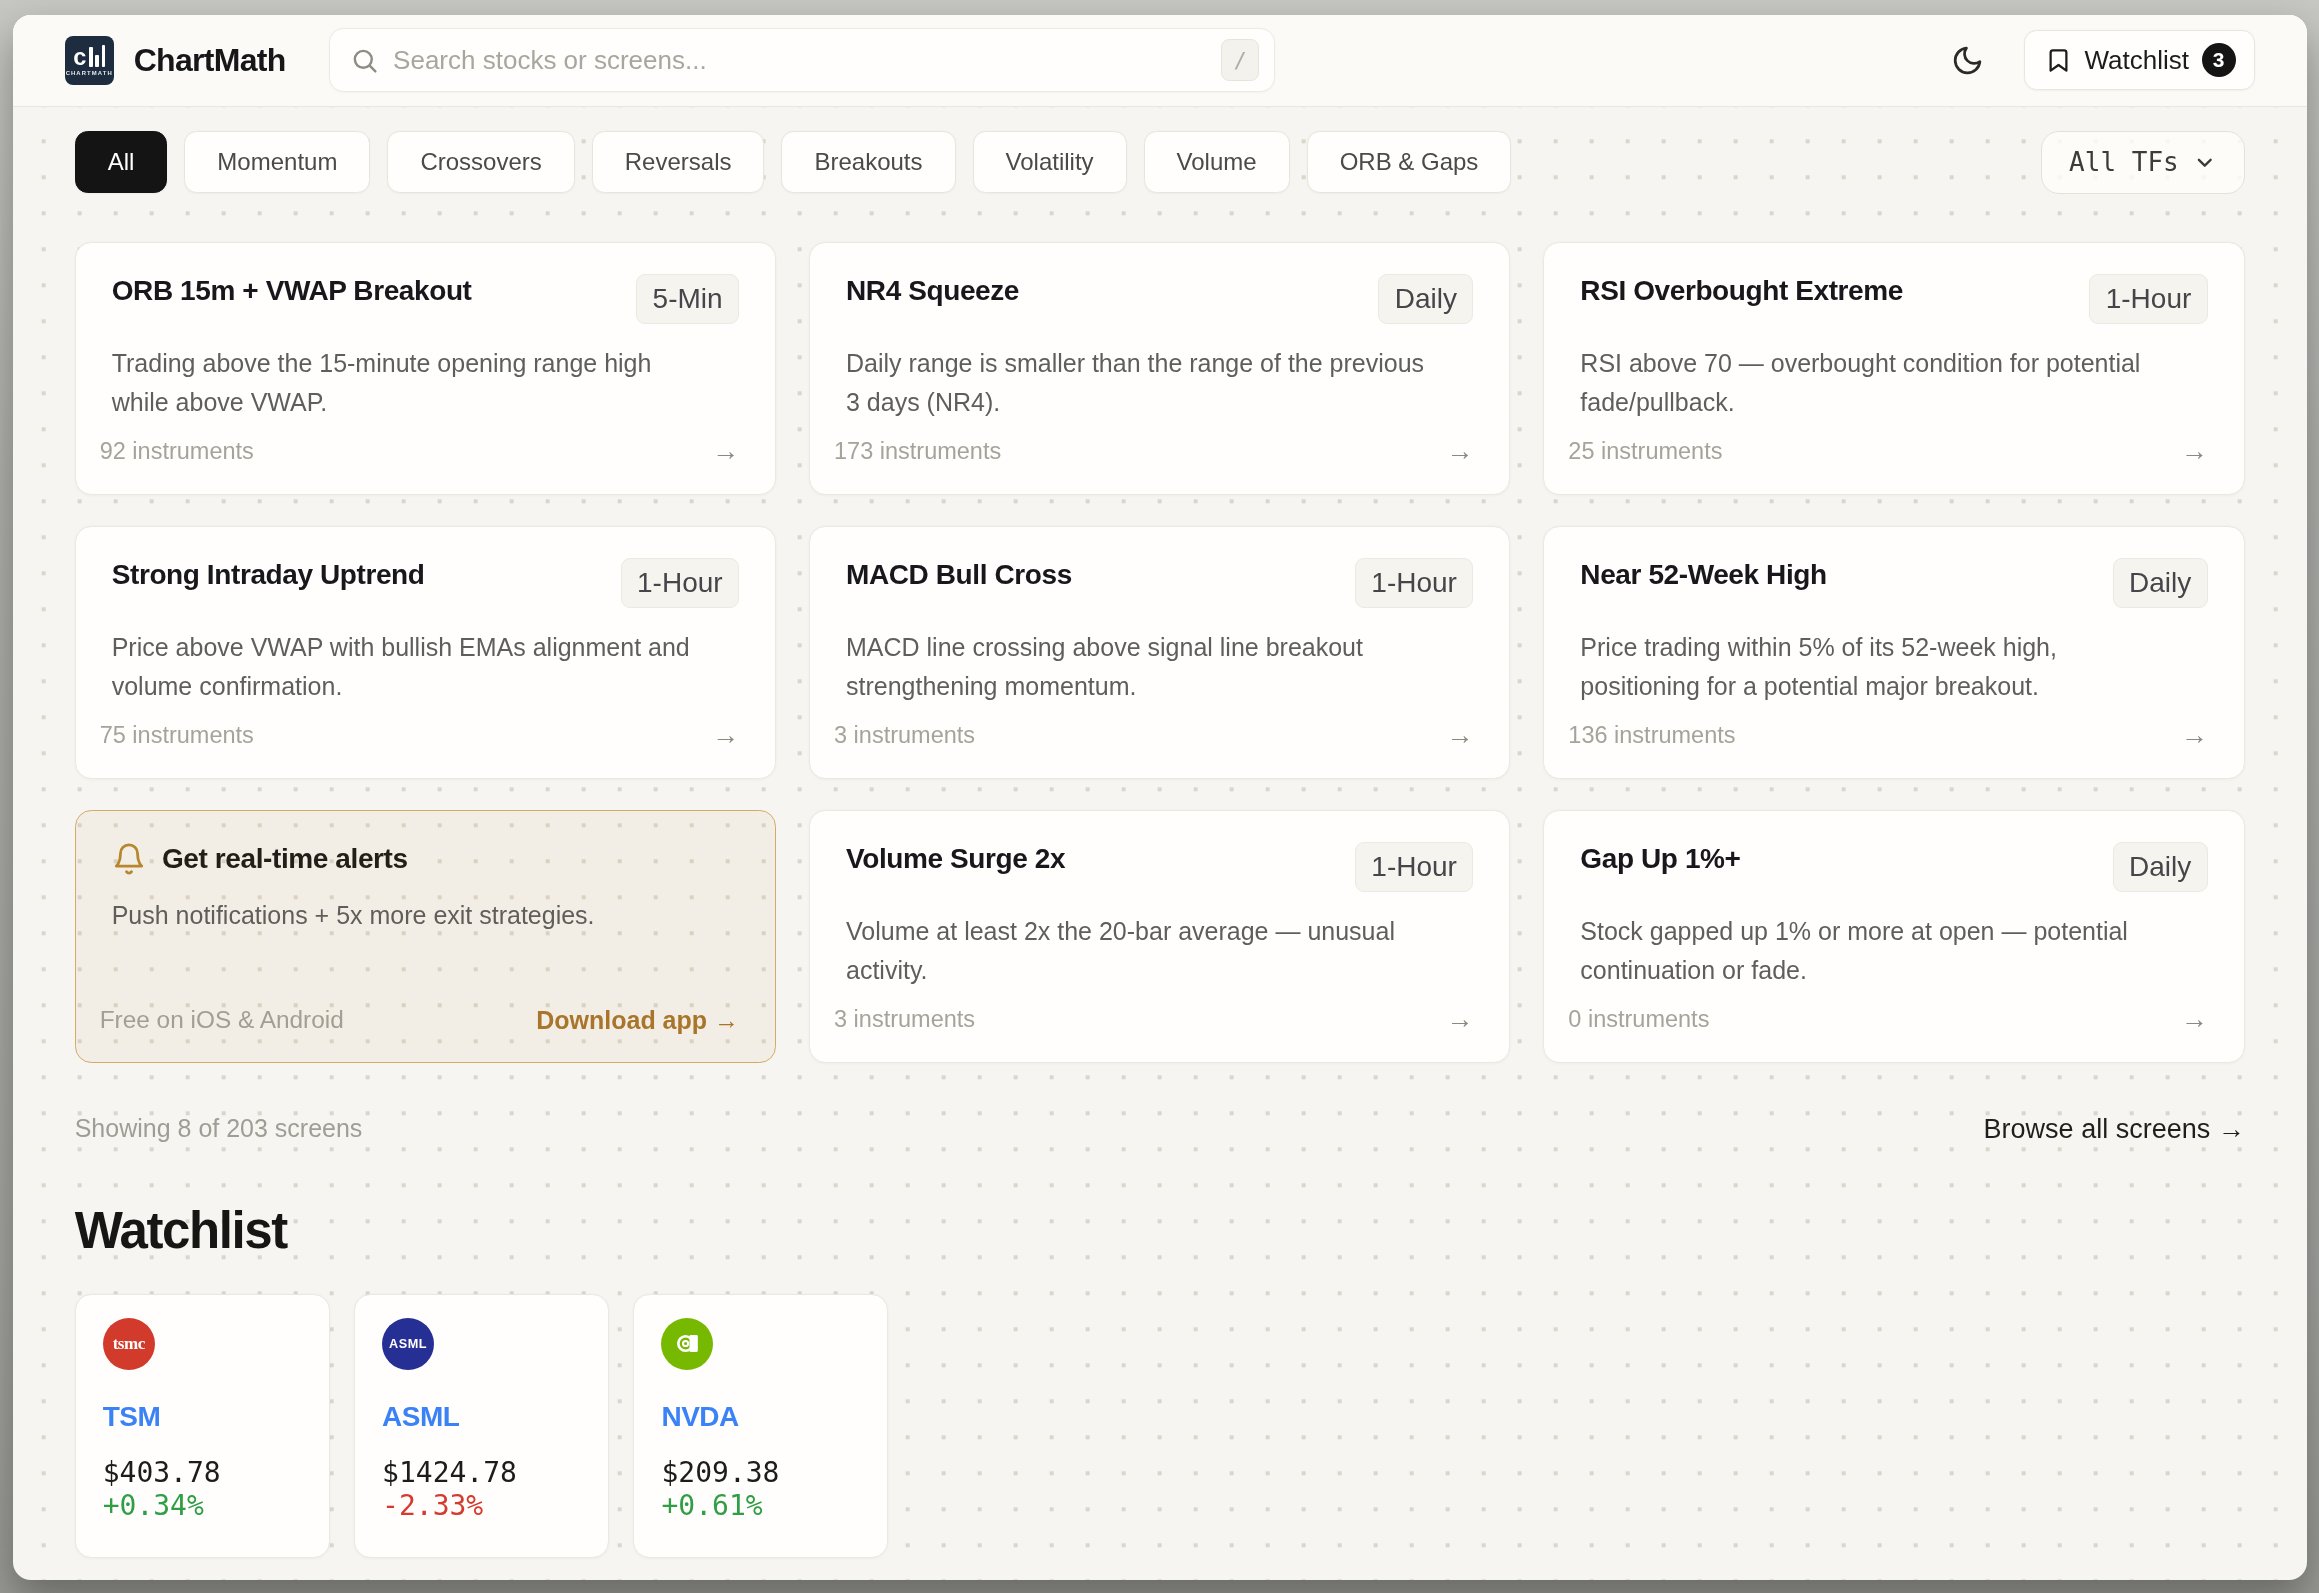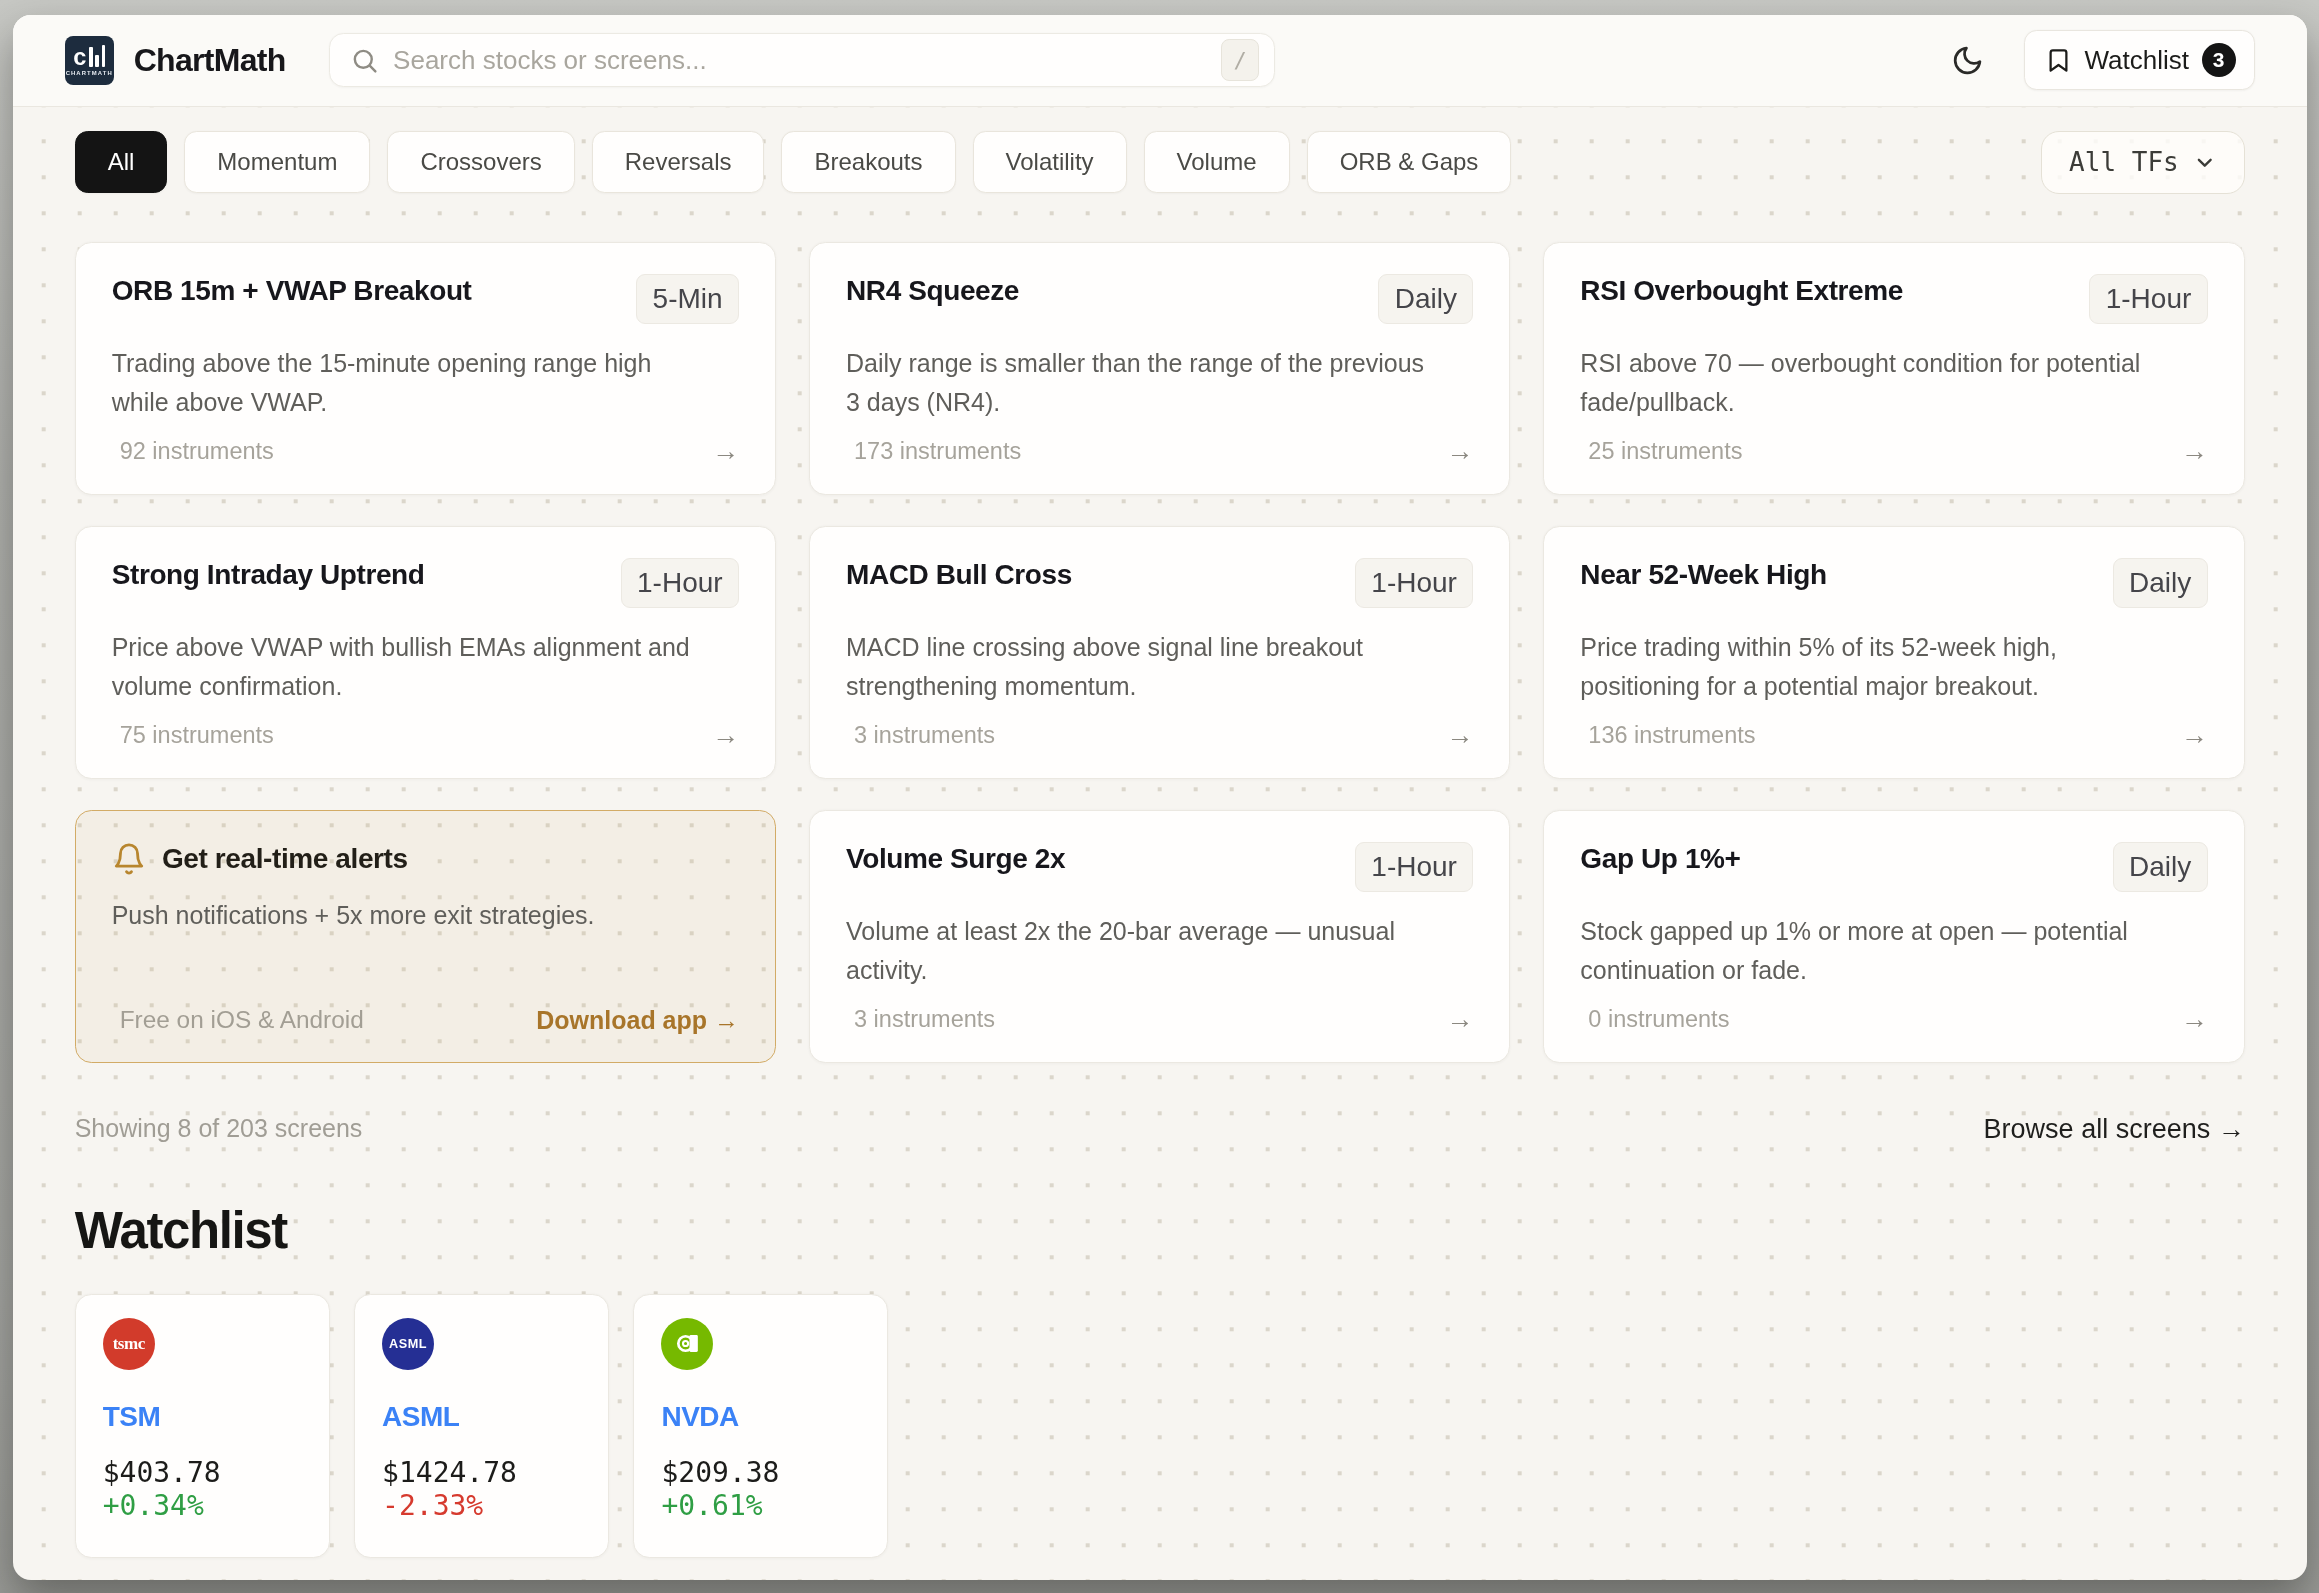--- a/index.html
+++ b/index.html
@@ -25,21 +25,21 @@
     display:flex; flex-direction:column; align-items:center; justify-content:center;
     color:#fff; flex:0 0 auto;
   }
   .logo-glyph { display:flex; align-items:flex-end; gap:2.7px; height:23.5px; }
   .logo-glyph .c { font-size:23.5px; font-weight:700; line-height:20px; color:#fff; }
   .logo-glyph i { display:block; width:3.6px; background:#fff; border-radius:0.9px; }
   .logo-glyph i.b1{ height:20px; } .logo-glyph i.b2{ height:12.7px; } .logo-glyph i.b3{ height:22px; }
   .logo-sub { font-size:5.9px; letter-spacing:1.1px; margin-top:2.7px; color:#e8ecf2; font-weight:700; }
   .app-title { font-size:32px; font-weight:800; color:#17171a; letter-spacing:-0.7px; margin-left:20px; }
   .search-box {
-    margin-left:43px; width:946px; height:54px; background:#fffefd;
+    margin-left:43px; width:946px; height:64px; background:#fffefd;
     border:0.9px solid #eceae3; border-radius:14.5px; display:flex; align-items:center;
     padding:0 14.5px 0 20px; box-shadow:0 0.9px 1.8px rgba(60,58,50,.04);
   }
   .search-box svg { flex:0 0 auto; }
   .search-input {
     flex:1; border:none; outline:none; background:transparent;
     font-family:"Liberation Sans",sans-serif; font-size:26px; color:#3c3b36; margin-left:14.5px;
   }
   .search-input::placeholder { color:#a9a69e; }
   .kbd-slash {
@@ -91,21 +91,21 @@
     box-shadow:0 0.9px 2.7px rgba(60,58,50,.04);
   }
   .card-head { display:flex; align-items:flex-start; justify-content:space-between; gap:18px; }
   .card-title { font-size:28px; font-weight:700; color:#17171c; letter-spacing:-0.4px; line-height:1.2; }
   .tf-badge {
     flex:0 0 auto; background:#f6f4ef; border:0.9px solid #ece9e2; border-radius:9px;
     padding:8.1px 15.4px; font-size:28px; color:#45454a;
   }
   .card-desc { margin-top:20px; font-size:25px; line-height:1.55; color:#5f5e5a; max-width:579px; }
   .card-foot {
-    position:absolute; left:44px; right:36px; bottom:27px;
+    position:absolute; left:24px; right:36px; bottom:27px;
     display:flex; align-items:center; justify-content:space-between;
   }
   .inst { font-size:23.5px; color:#a6a39b; }
   .arrow { font-size:27px; color:#8b8880; }
   
   .card.promo {
     background:rgba(208,168,92,.08); border:1.4px solid #d2ab66; box-shadow:none;
   }
   .promo-head { display:flex; align-items:center; gap:16.3px; }
   .promo-title { font-size:28px; font-weight:700; color:#221f18; letter-spacing:-0.4px; }

